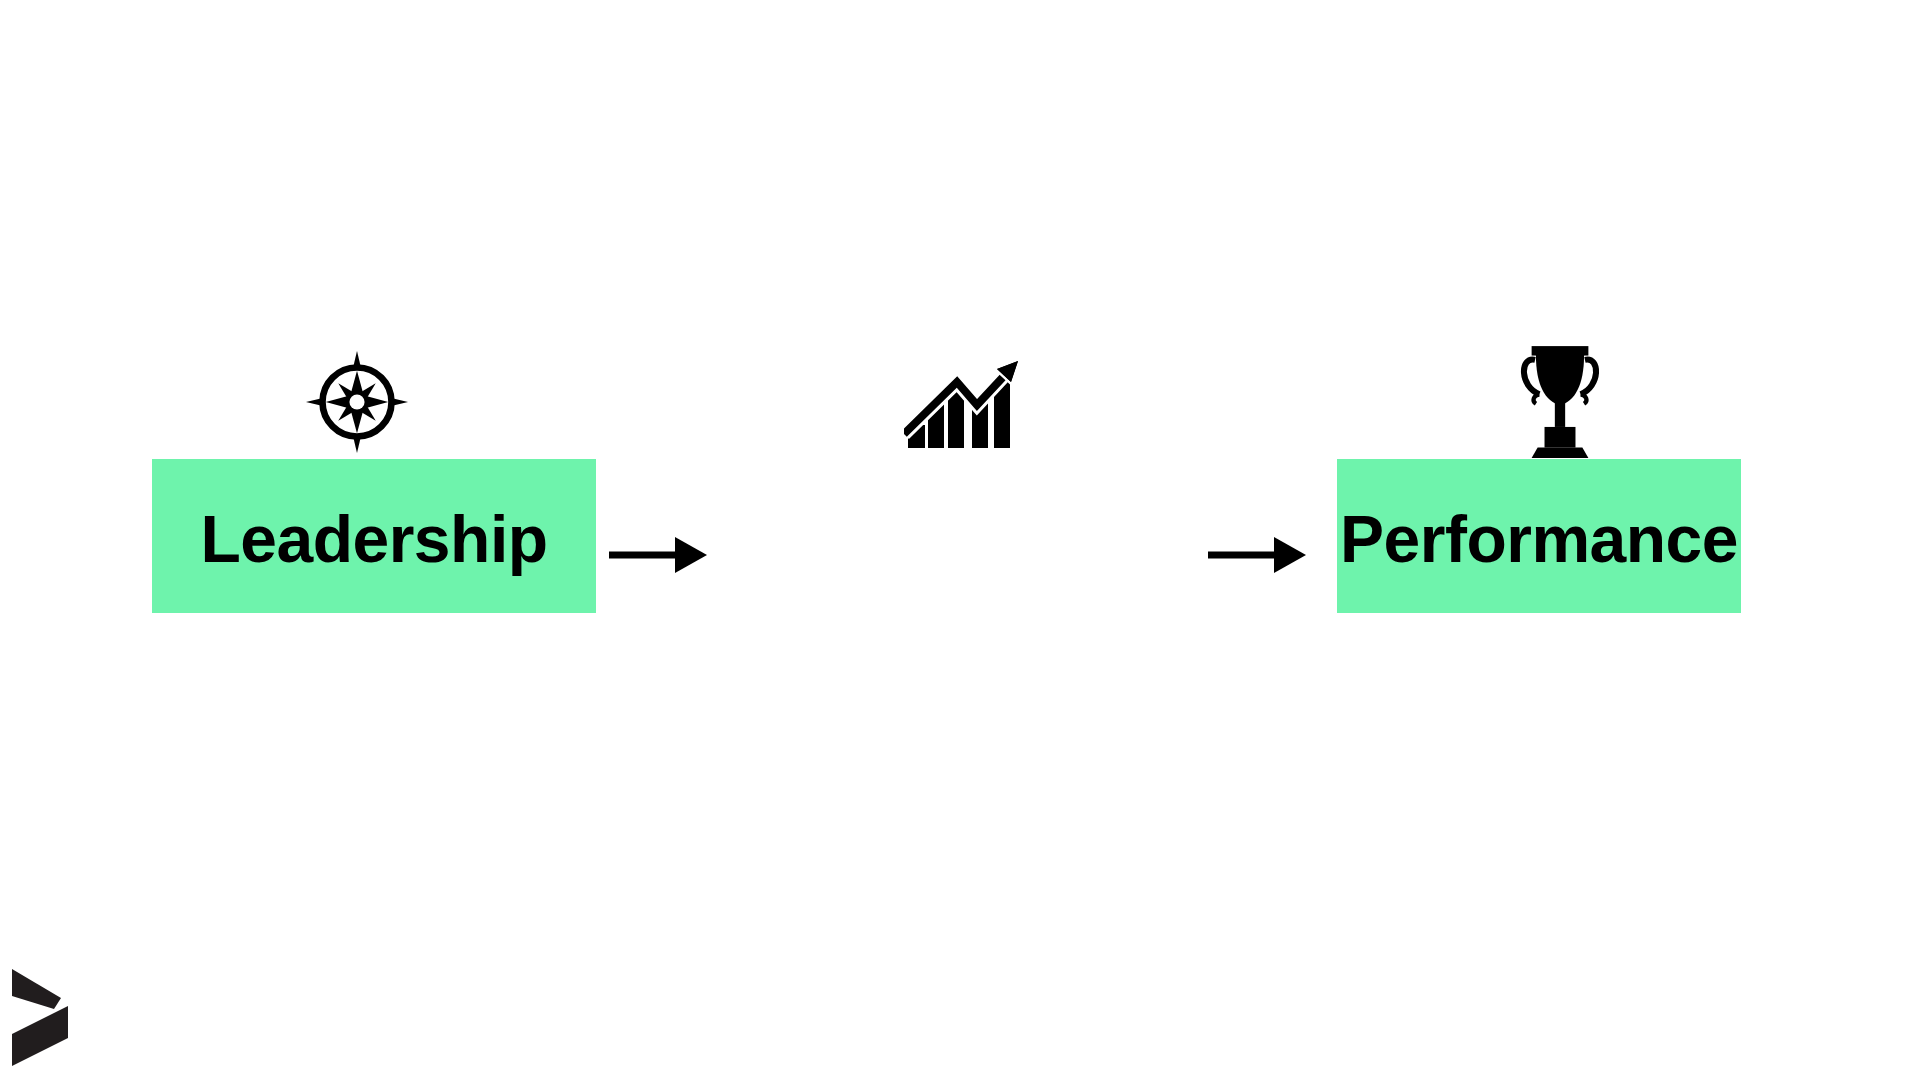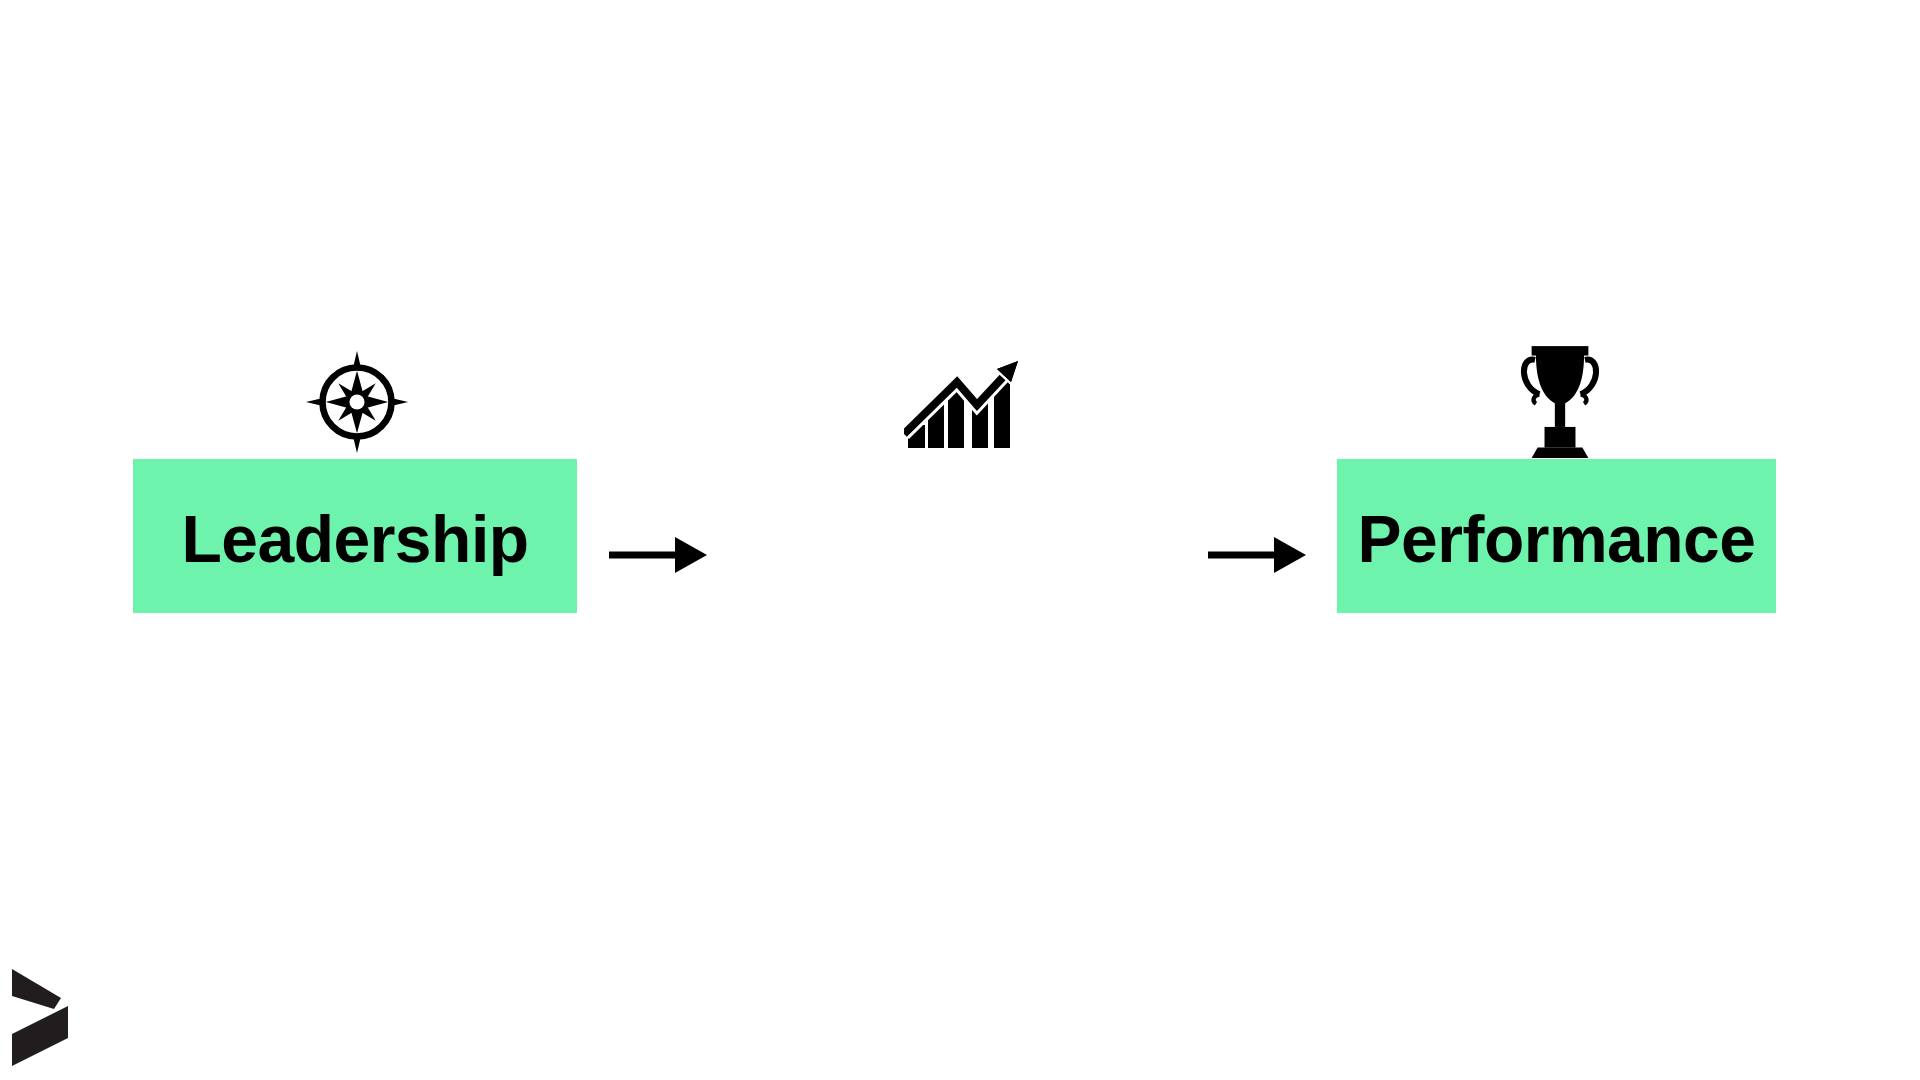--- a/index.html
+++ b/index.html
@@ -101,26 +101,26 @@
       </g>
       <g fill="none" stroke="#000000">
         <path d="M21,16 C3,12 3,47 26,56" stroke-width="7"></path>
         <path d="M26,56 C19,57 17,64 22,67" stroke-width="5"></path>
         <path d="M79,16 C97,12 97,47 74,56" stroke-width="7"></path>
         <path d="M74,56 C81,57 83,64 78,67" stroke-width="5"></path>
       </g>
     </svg>
   </div>
 
-  <div class="step-box" style="left:133px; width:444px;">
+  <div class="step-box" style="left:152px; width:444px;">
     <span class="step-label">Leadership</span>
   </div>
 
 
-  <div class="step-box" style="left:1337px; width:439px;">
+  <div class="step-box" style="left:1337px; width:404px;">
     <span class="step-label">Performance</span>
   </div>
 
   <div class="arrow-wrap" style="left:609px;">
     <svg width="98" height="36" viewBox="0 0 98 36">
       <rect x="0" y="14.5" width="72" height="7" fill="#000000"></rect>
       <polygon points="66,0 98,18 66,36" fill="#000000"></polygon>
     </svg>
   </div>
 

